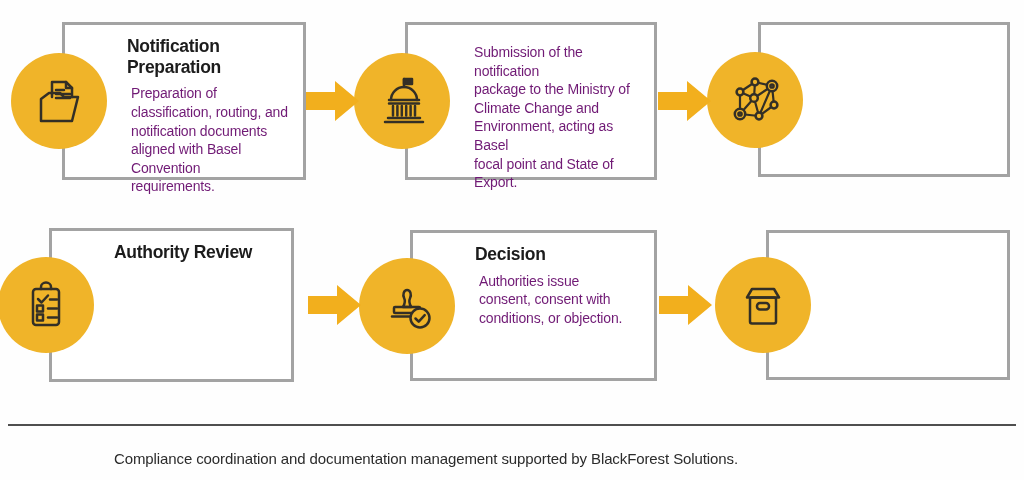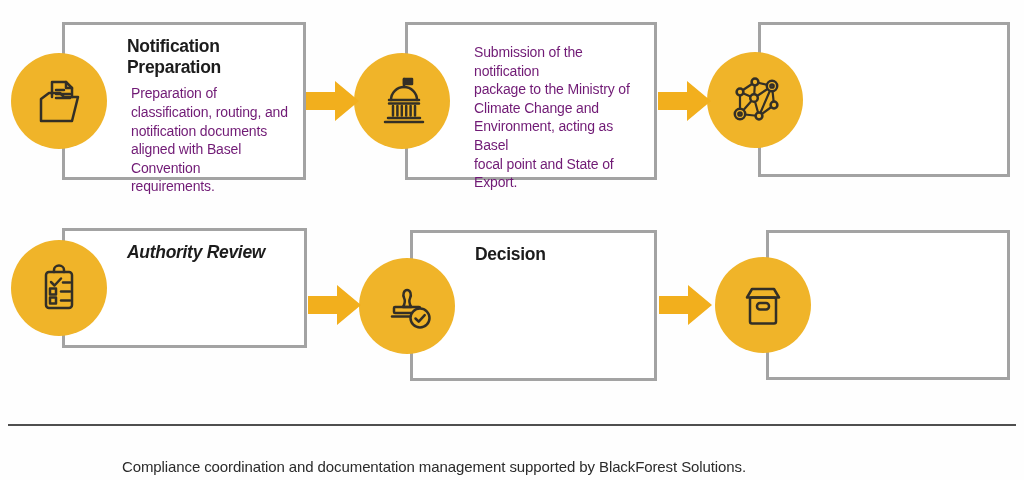--- a/index.html
+++ b/index.html
@@ -26,33 +26,33 @@
     width:96px;height:96px;border-radius:50%;background:#F0B429;
     display:flex;align-items:center;justify-content:center;
   }
   .ico{fill:none;stroke:#332f26;stroke-width:2.5;stroke-linecap:round;stroke-linejoin:round;}
   .arrow{position:absolute;width:54px;height:44px;}
   .arrow polygon{fill:#F2AF1D;}
   
   .c1{left:62px;top:22px;width:244px;height:158px;}
   .c2{left:405px;top:22px;width:252px;height:158px;}
   .c3{left:758px;top:22px;width:252px;height:155px;}
-  .c4{left:62px;top:228px;width:245px;height:120px;font-style:italic;}
+  .c4{left:49px;top:228px;width:245px;height:154px;}
   .c5{left:410px;top:230px;width:247px;height:151px;text-decoration:underline;}
   .c6{left:766px;top:230px;width:244px;height:150px;}
   .a1{left:306px;top:79px;}
   .a2{left:658px;top:79px;}
   .a3{left:308px;top:283px;}
   .a4{left:659px;top:283px;}
   .divider{
     position:absolute;left:8px;top:424px;width:1008px;height:0;
     border-top:2px solid #4f4f4f;
   }
   .caption{
-    position:absolute;left:0;top:442px;width:836px;margin:16px;
+    position:absolute;left:0;top:442px;width:836px;margin:8px;
     text-align:center;font-size:15px;color:#2b2b2b;letter-spacing:-0.1px;
   }
 </style>
 </head>
 <body>
 
 <div class="canvas">
 
   <div class="card c1">
     <div class="box">
@@ -131,20 +131,23 @@
         <path d="M30 31.5 h9"></path>
         <rect x="19" y="37.5" width="6" height="6"></rect>
         <path d="M30 40.5 h9"></path>
       </svg>
     </div>
   </div>
 
   <div class="card c5">
     <div class="box">
       <h3 class="title">Decision</h3>
+      <p class="body">Authorities issue
+consent, consent with
+conditions, or objection.</p>
     </div>
     <div class="circle">
       <svg class="ico" viewBox="0 0 56 56" width="56" height="56">
         <path d="M24 29 c2.2 -3.8 2.6 -6 1.1 -9 c-1.6 -3.2 -0.4 -8 3 -8 c3.4 0 4.6 4.8 3 8 c-1.5 3 -1.1 5.2 1.1 9 z"></path>
         <rect x="15" y="29" width="26" height="6" rx="1"></rect>
         <path d="M13 38.5 h30"></path>
         <circle cx="41" cy="40" r="9.5" fill="#F0B429"></circle>
         <path d="M36.5 40.5 l3.2 3.2 6 -6.5"></path>
       </svg>
     </div>

